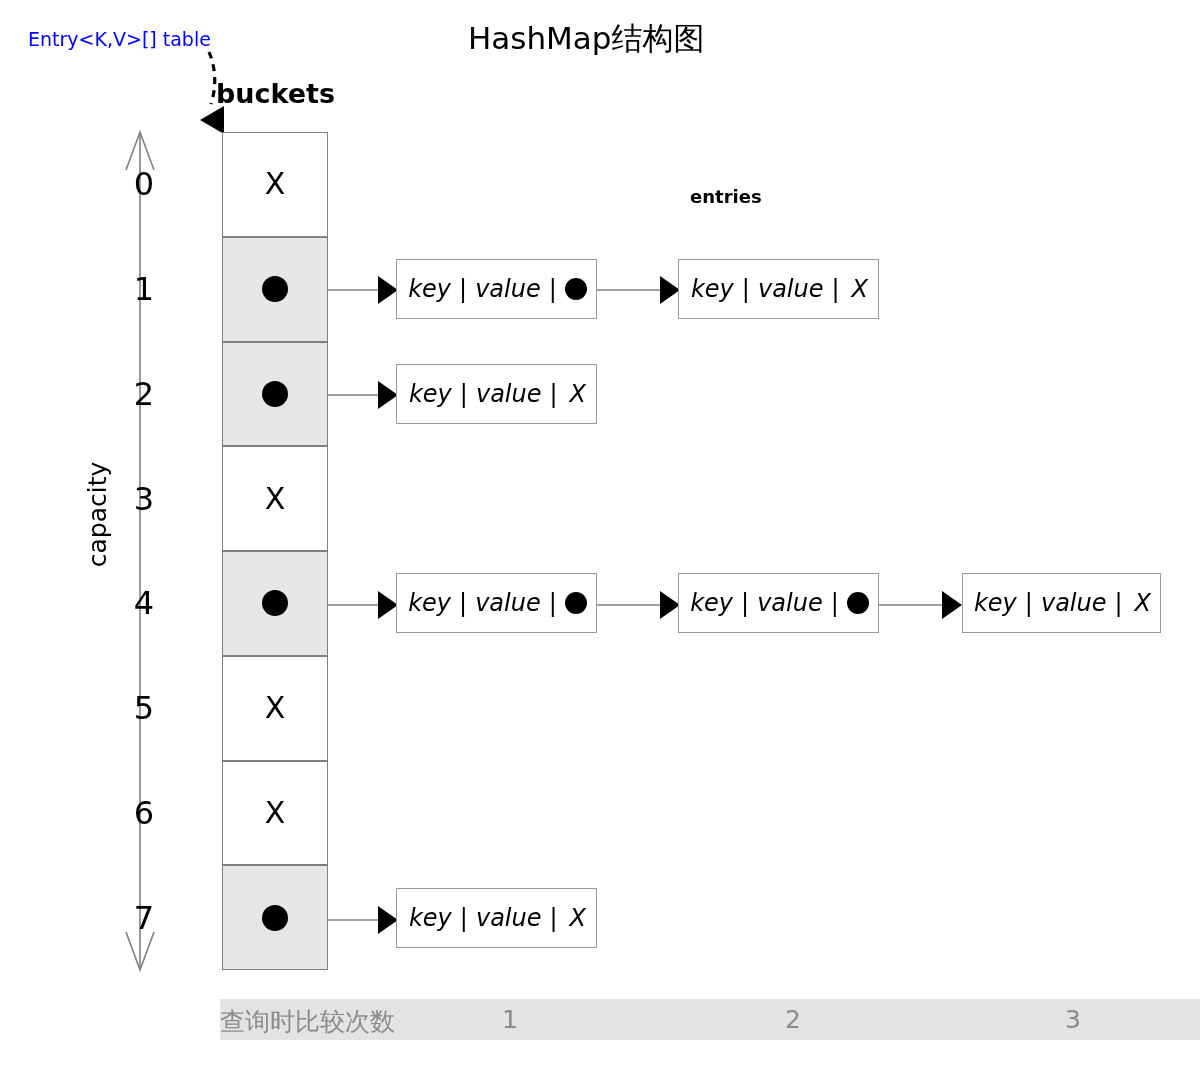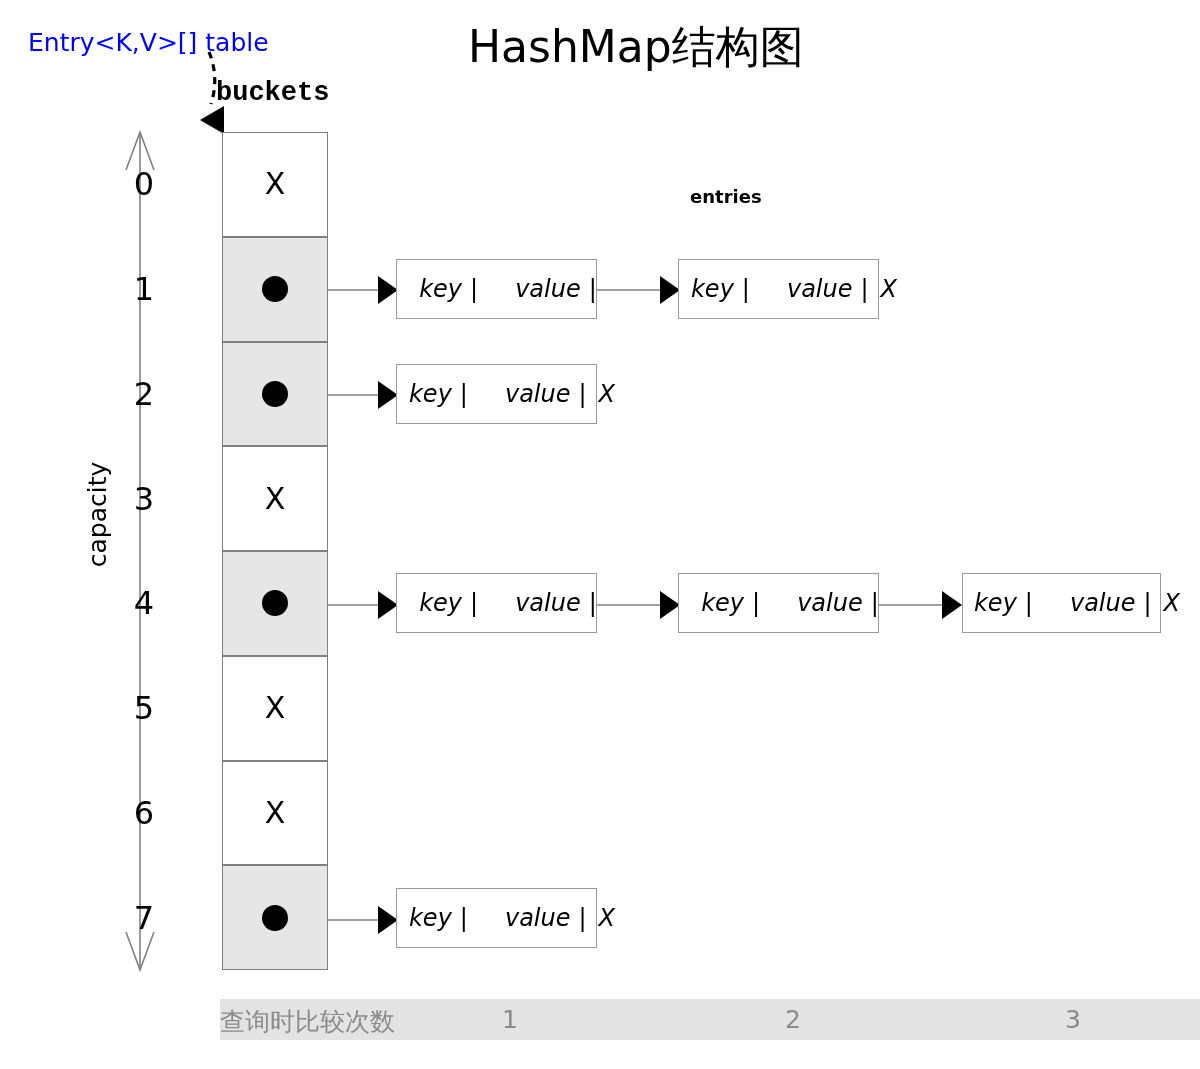--- a/index.html
+++ b/index.html
@@ -8,34 +8,33 @@
     background:#ffffff;
     font-family:"DejaVu Sans","Liberation Sans",sans-serif;
     position:relative;
     overflow:hidden;
   }
   #stage{position:absolute;left:0;top:0;width:1200px;height:1069px;}
 
   
   .table-label{
     position:absolute;left:28px;top:28px;
-    font-size:25px;color:#0000ff;
+    font-size:19px;color:#0000ff;
     font-family:"DejaVu Sans","Liberation Sans",sans-serif;
     white-space:nowrap;
   }
   .title{
     position:absolute;left:468px;top:18px;
-    font-size:44px;color:#000;
+    font-size:31px;color:#000;
     white-space:nowrap;
   }
   .buckets-label{
     position:absolute;left:216px;top:78px;
     font-size:27px;font-weight:bold;color:#000;
     white-space:nowrap;
-    font-family:Liberation Mono, monospace;
   }
   .entries-label{
     position:absolute;left:690px;top:186px;
     font-size:18px;font-weight:bold;color:#000;
     white-space:nowrap;
   }
   .capacity-label{
     position:absolute;left:-3px;top:500px;
     width:200px;
     font-size:25px;color:#000;
@@ -66,21 +65,21 @@
   
   .entry-box{
     position:absolute;height:60px;
     box-sizing:border-box;
     border:1px solid #9a9a9a;
     background:#ffffff;
     display:flex;align-items:center;justify-content:center;
     font-style:italic;font-size:24px;color:#000;
     white-space:nowrap;
   }
-  .entry-box .seg{padding:0 2px;margin-left:29px;}
+  .entry-box .seg{padding:0 2px;}
   .entry-box .sep{padding:0 6px;font-style:normal;}
   .entry-dot{display:inline-block;width:22px;height:22px;border-radius:50%;background:#000;vertical-align:-3px;margin-left:2px;}
   .entry-x{font-style:italic;margin-left:6px;}
 
   
   #footer-bar{
     position:absolute;left:220px;top:999px;width:997px;height:41px;
     background:#e3e3e3;
   }
   .footer-text{

